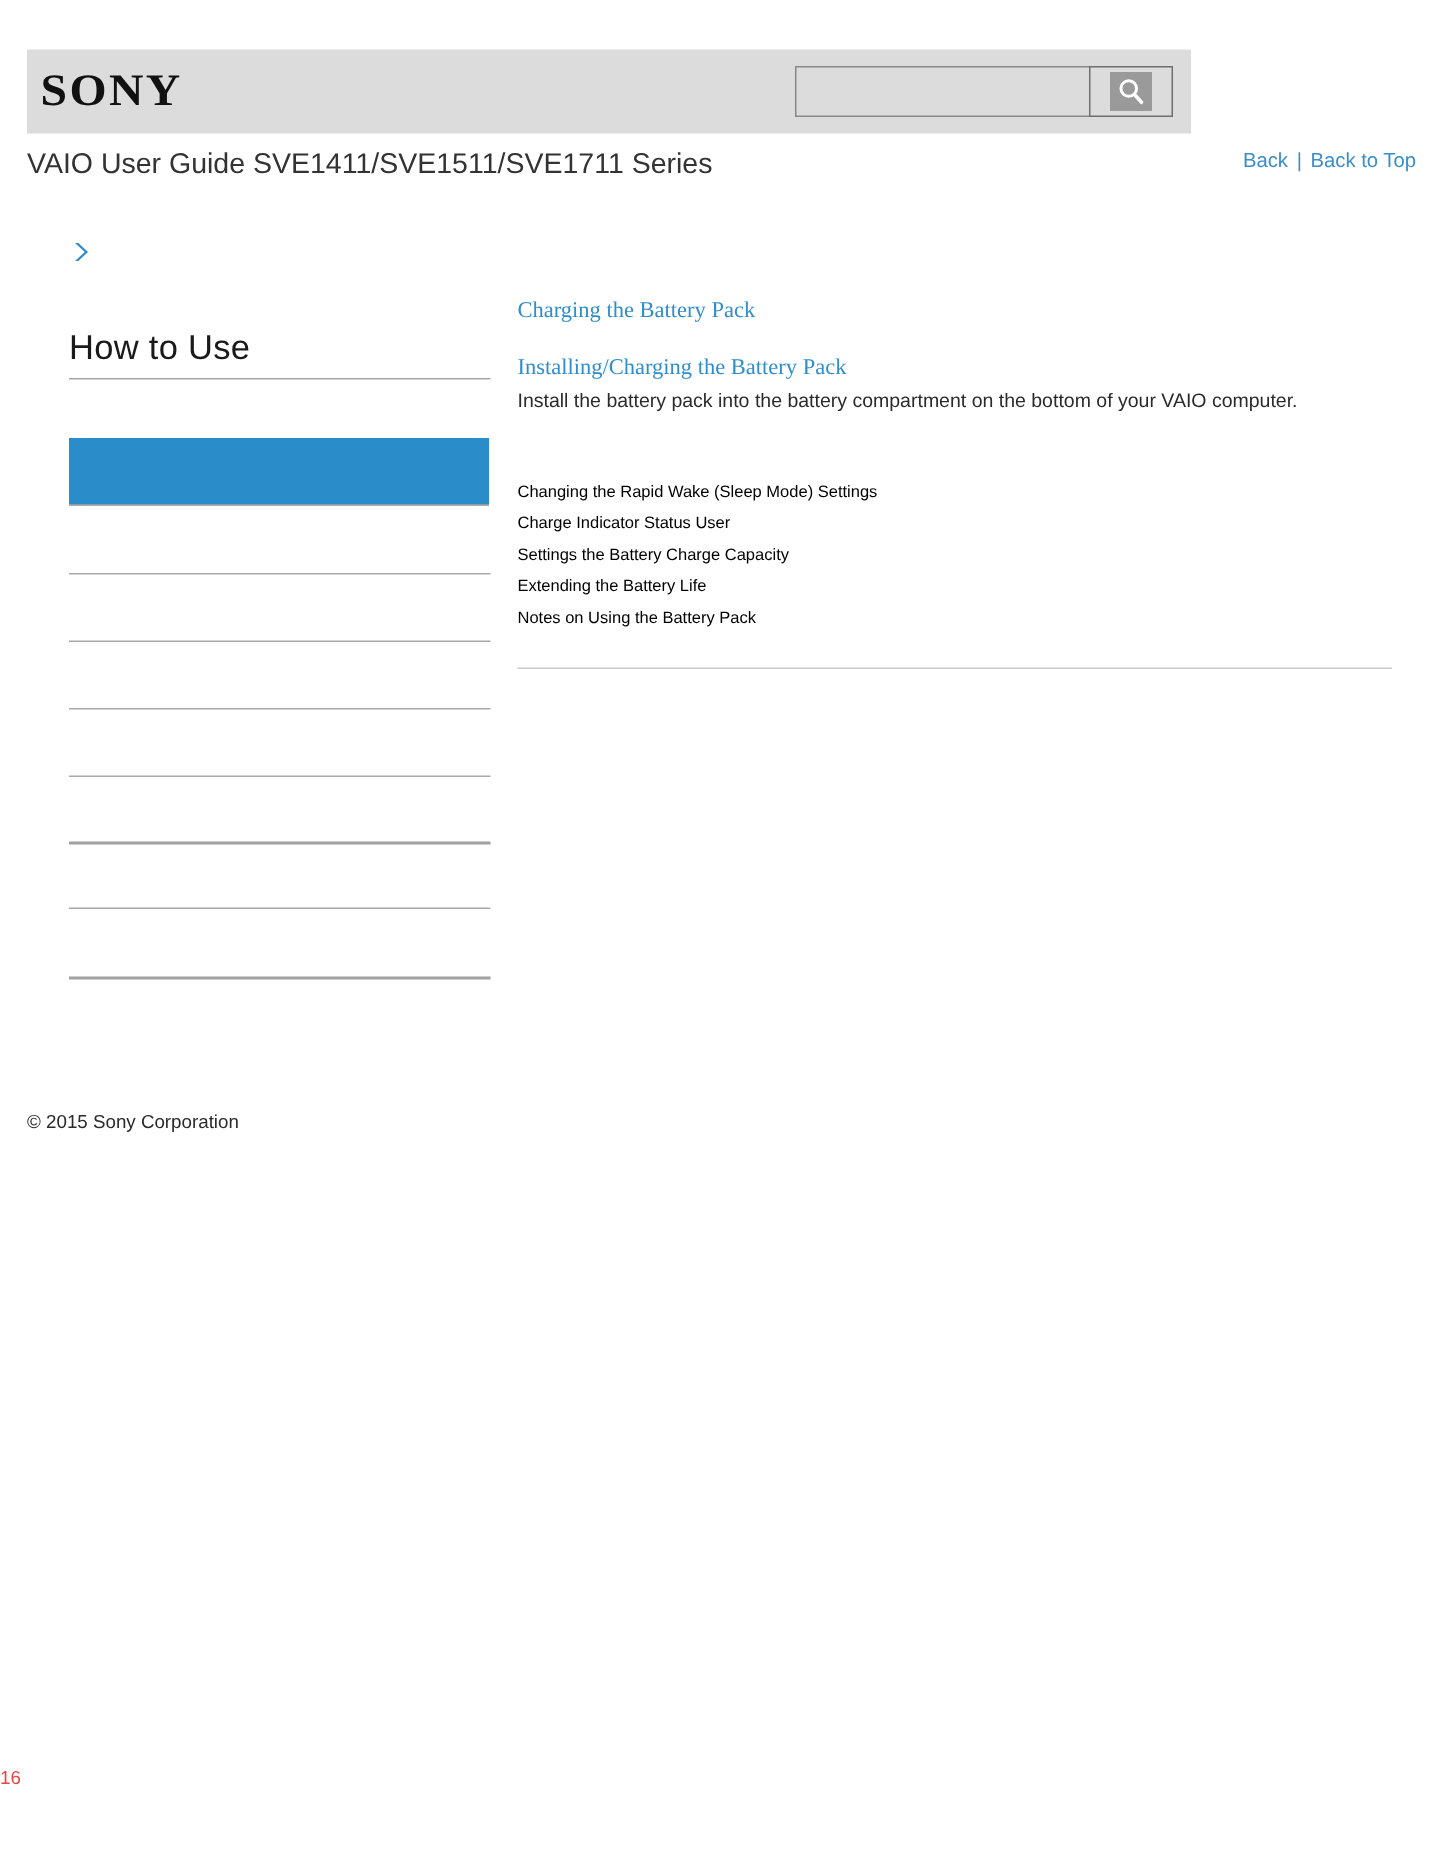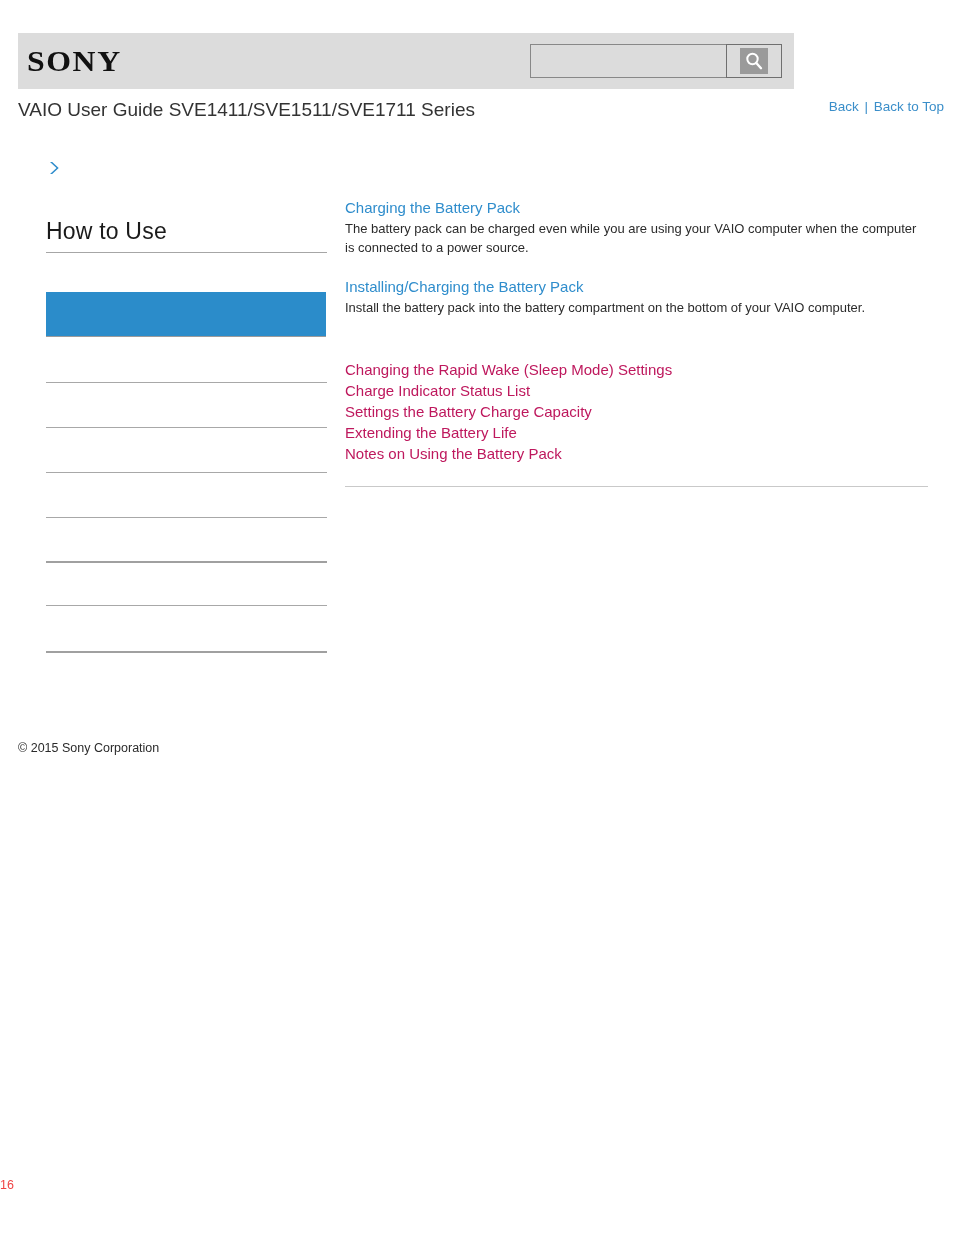--- a/index.html
+++ b/index.html
@@ -164,35 +164,36 @@
   }
   .topic {
     margin-bottom: 21px;
   }
   .topic-title {
     font-size: 15px;
     color: #2f8dcc;
     margin: 0 0 3px 0;
     font-weight: normal;
     cursor: pointer;
+    font-family: Liberation Serif, serif;
   }
   .topic-desc {
     font-size: 13px;
     line-height: 19px;
     color: #2b2b2b;
     margin: 0;
   }
   .link-list {
     margin-top: 42px;
   }
   .link-list a {
     display: block;
-    font-size: 15px;
+    font-size: 11px;
     line-height: 21px;
-    color: #be185d;
+    color: #000000;
     text-decoration: none;
   }
   .content-rule {
     margin-top: 22px;
     width: 583px;
     height: 1px;
     background: #c9c9c9;
   }
 
   .page-number {
@@ -269,31 +270,30 @@
     <span></span>
   </div>
 </div>
 
 <div class="copyright">© 2015 Sony Corporation</div>
 
 <div class="content">
 
   <div class="topic">
     <h2 class="topic-title">Charging the Battery Pack</h2>
-    <p class="topic-desc">The battery pack can be charged even while you are using your VAIO computer when the computer is connected to a power source.</p>
   </div>
 
   <div class="topic">
     <h2 class="topic-title">Installing/Charging the Battery Pack</h2>
     <p class="topic-desc">Install the battery pack into the battery compartment on the bottom of your VAIO computer.</p>
   </div>
 
   <div class="link-list">
     <a href="#">Changing the Rapid Wake (Sleep Mode) Settings</a>
-    <a href="#">Charge Indicator Status List</a>
+    <a href="#">Charge Indicator Status User</a>
     <a href="#">Settings the Battery Charge Capacity</a>
     <a href="#">Extending the Battery Life</a>
     <a href="#">Notes on Using the Battery Pack</a>
   </div>
 
   <div class="content-rule"></div>
 </div>
 
 <div class="page-number">16</div>
 

